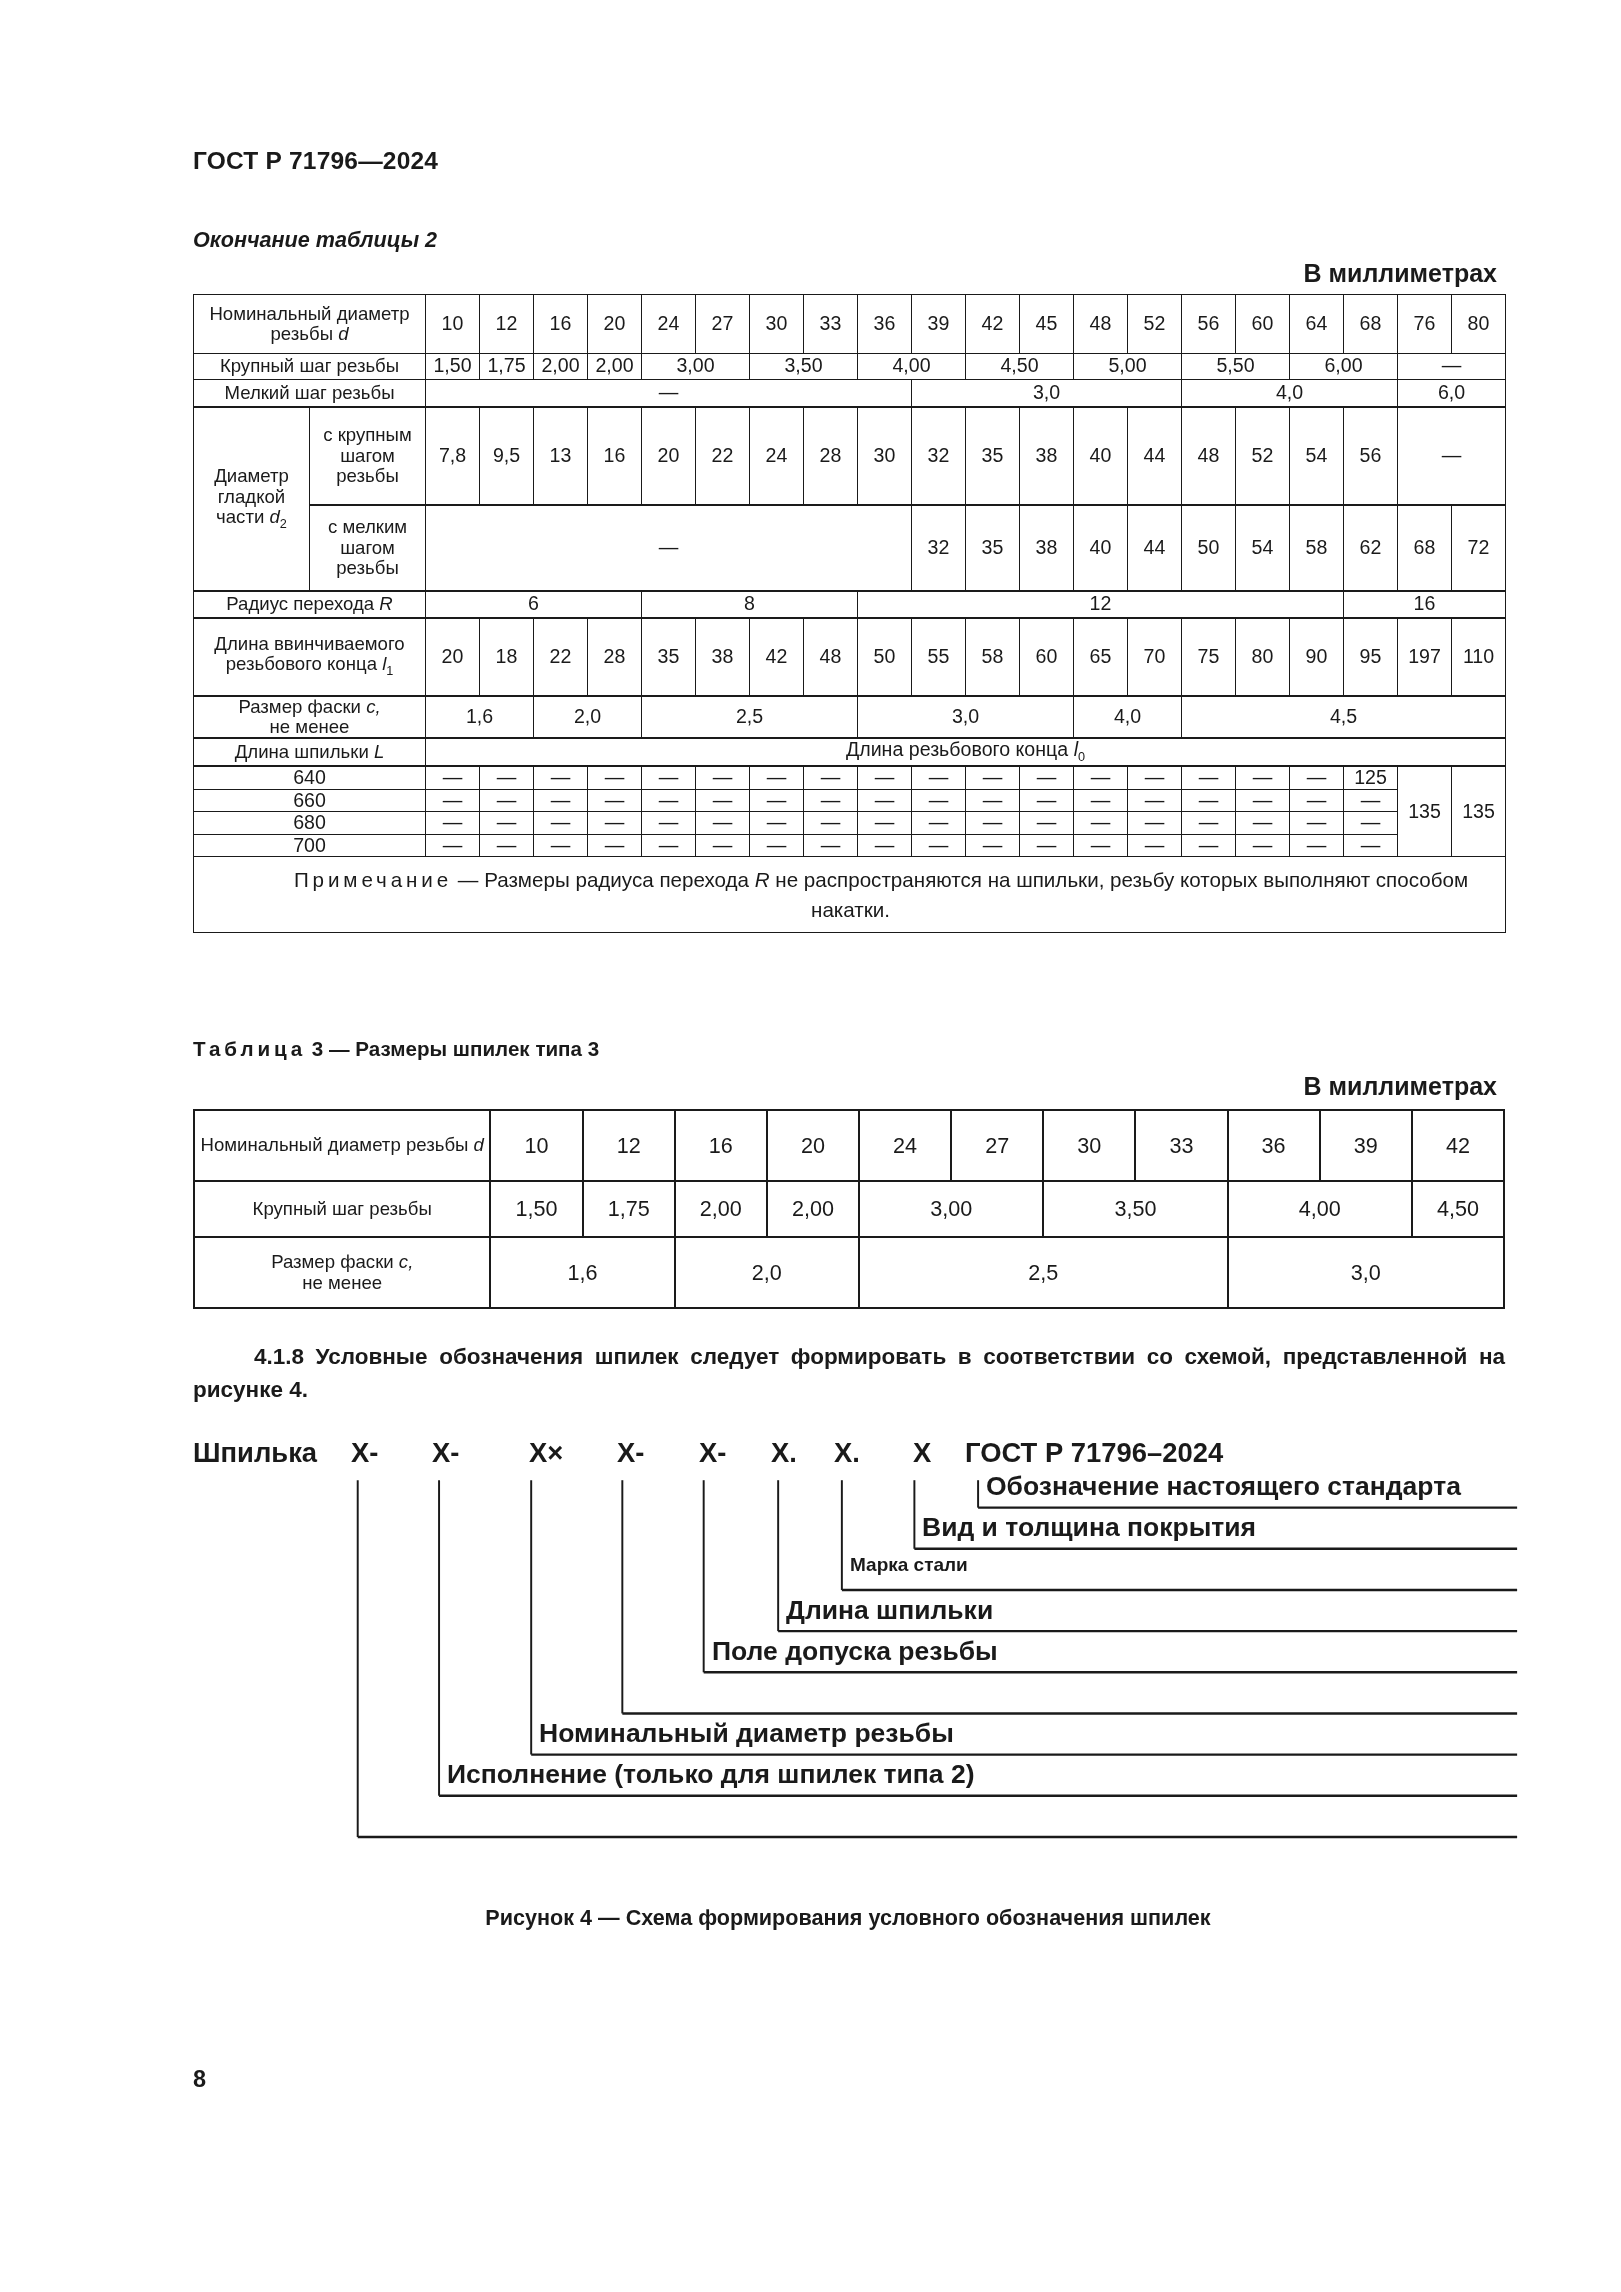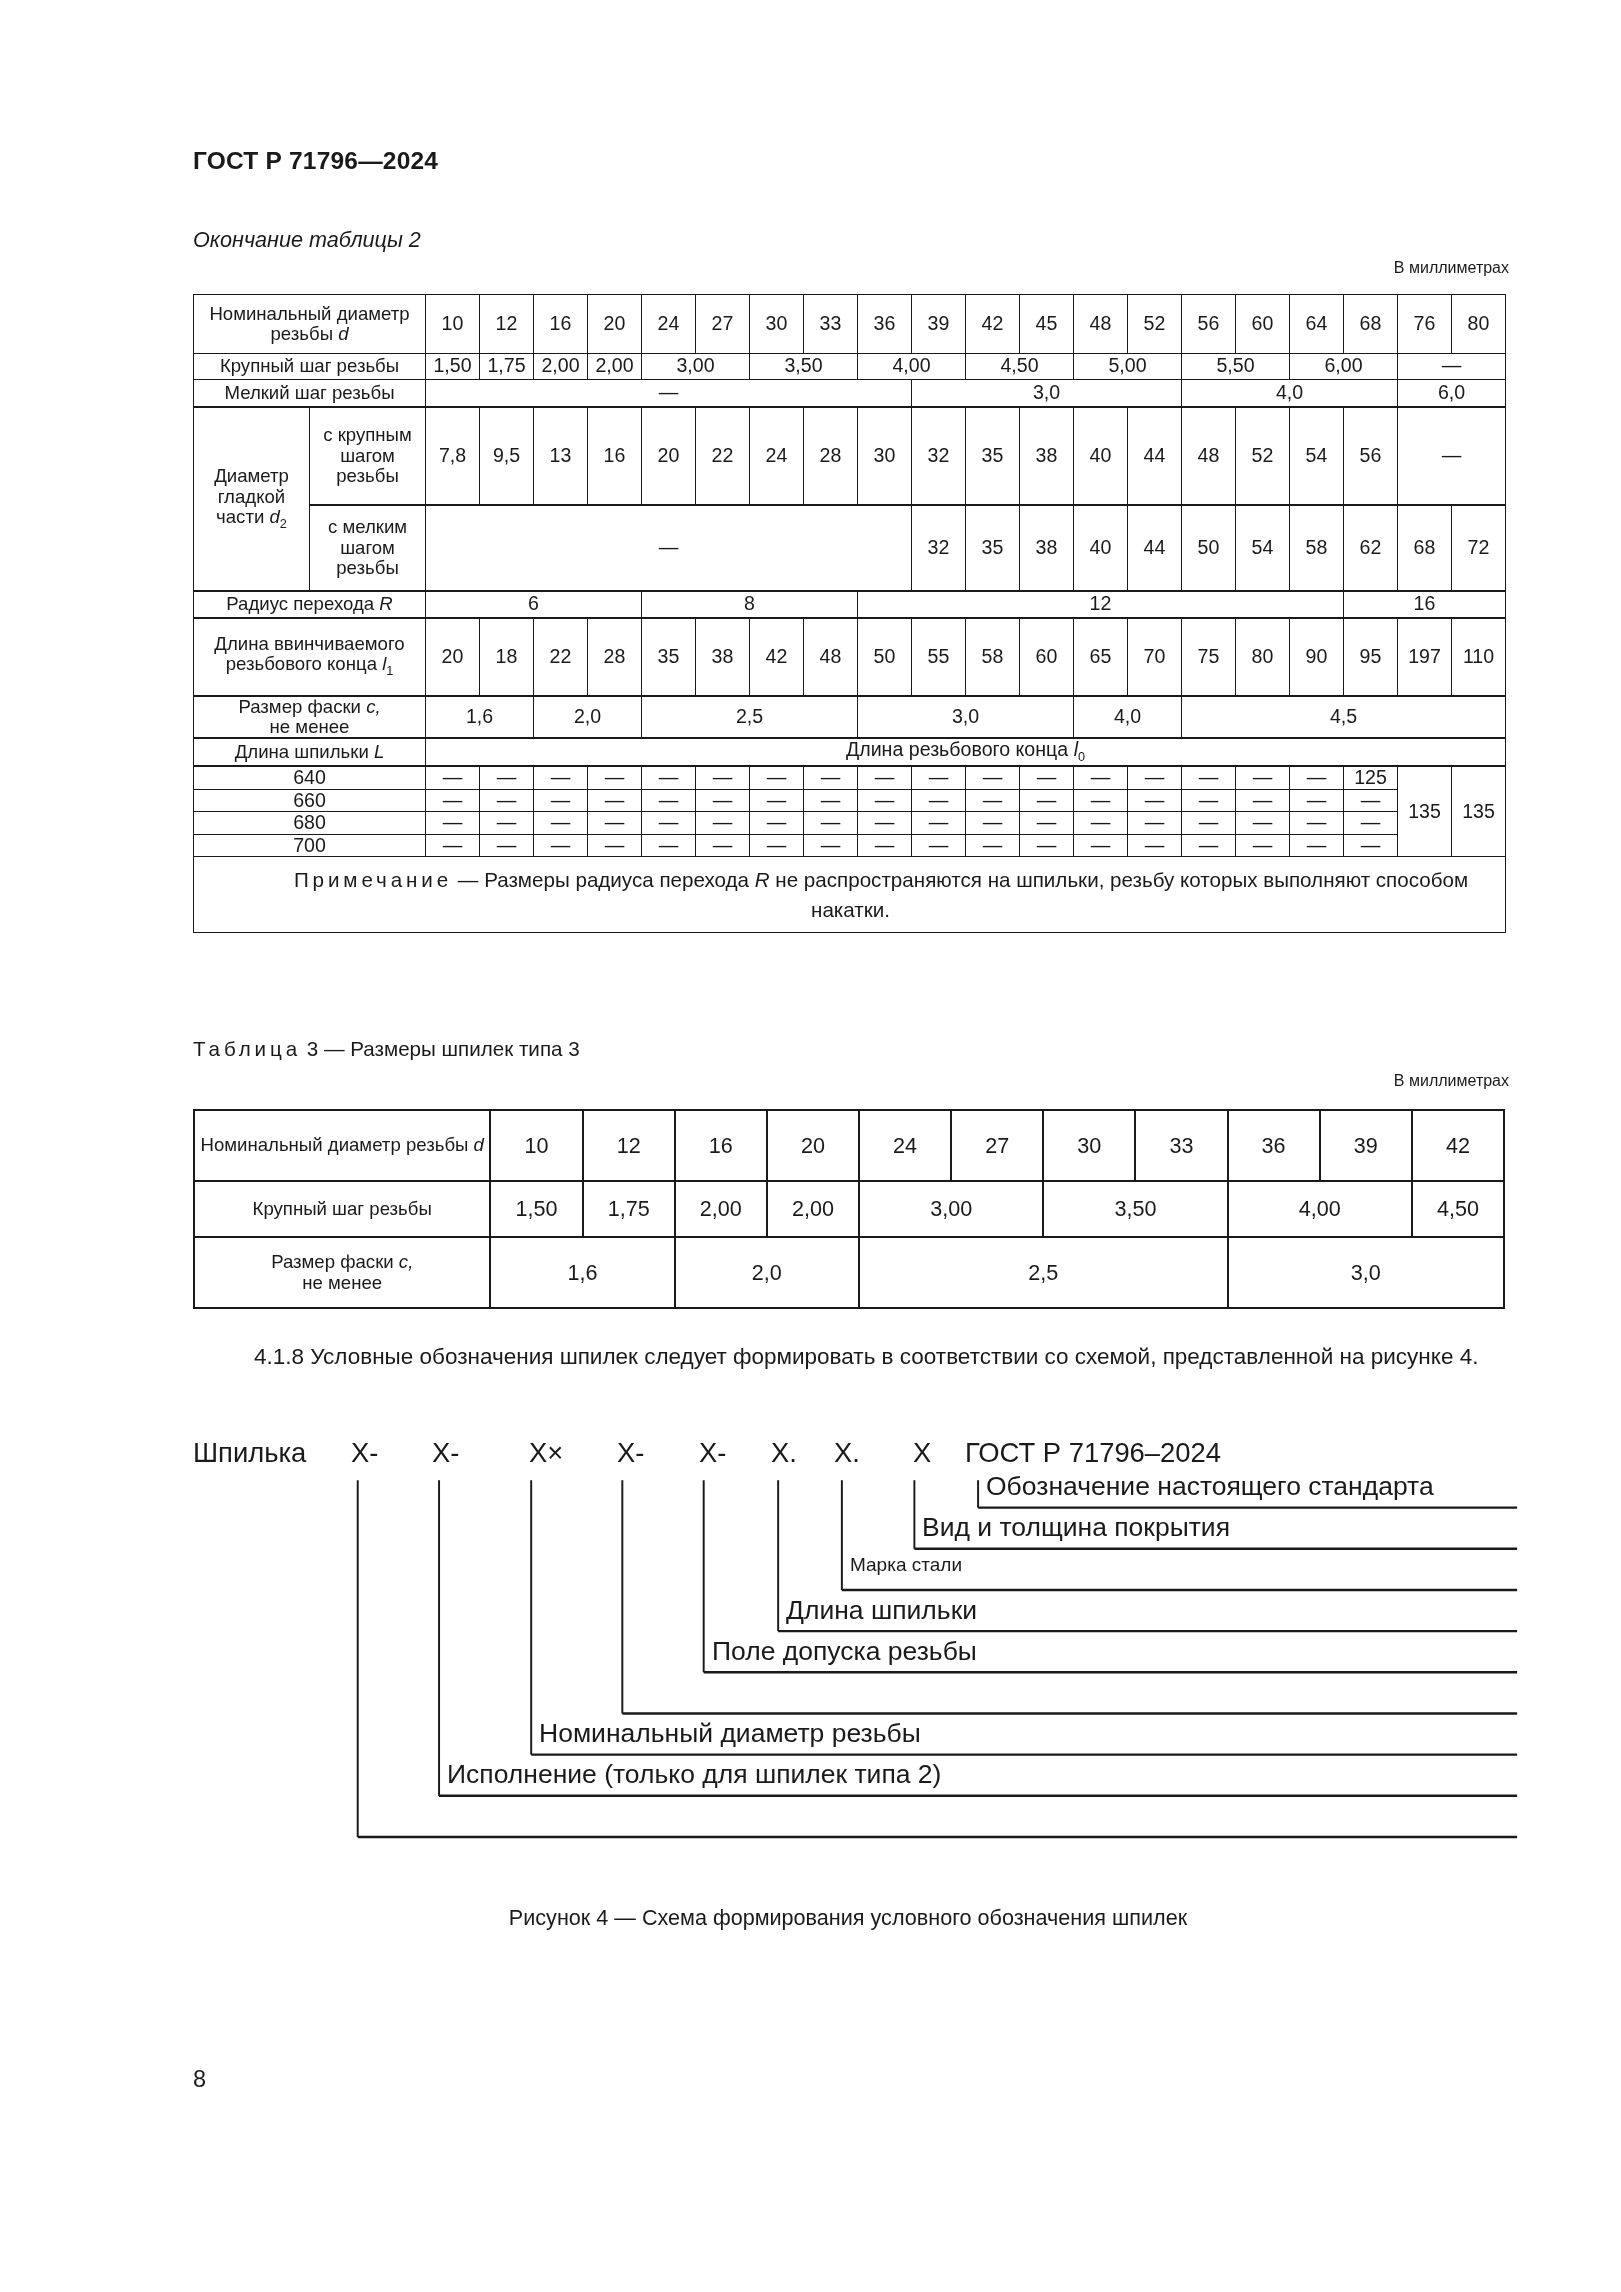--- a/index.html
+++ b/index.html
@@ -1,23 +1,23 @@
 <!DOCTYPE html>
 <html><head>
 <meta charset="utf-8">
 <style>
   html, body { margin: 0; padding: 0; background: #ffffff; }
   body {
     width: 1621px; height: 2293px; position: relative; overflow: hidden;
     font-family: "Liberation Sans", sans-serif; color: #1a1a1a;
   }
-  .abs { position: absolute; }
+  .abs { position: absolute; font-weight: bold; }
   .doc-header { left: 193px; top: 147px; font-size: 24.5px; font-weight: bold; letter-spacing: 0.2px; }
   .table-cont { left: 193px; top: 227px; font-size: 21.6px; font-style: italic; }
-  .units { right: 112px; font-size: 16px; }
+  .units { right: 124px; font-size: 25px; }
   .units-1 { top: 259px; }
   .units-2 { top: 1072px; }
 
   table.grid { border-collapse: collapse; position: absolute; table-layout: fixed; }
   table.grid td {
     border: 1.5px solid #1a1a1a; text-align: center; vertical-align: middle;
     padding: 0; line-height: 1.1; overflow: hidden;
   }
   #t2 { left: 193px; top: 294px; width: 1312px; font-size: 19.6px; }
   #t2 td.lbl { font-size: 18.6px; }

